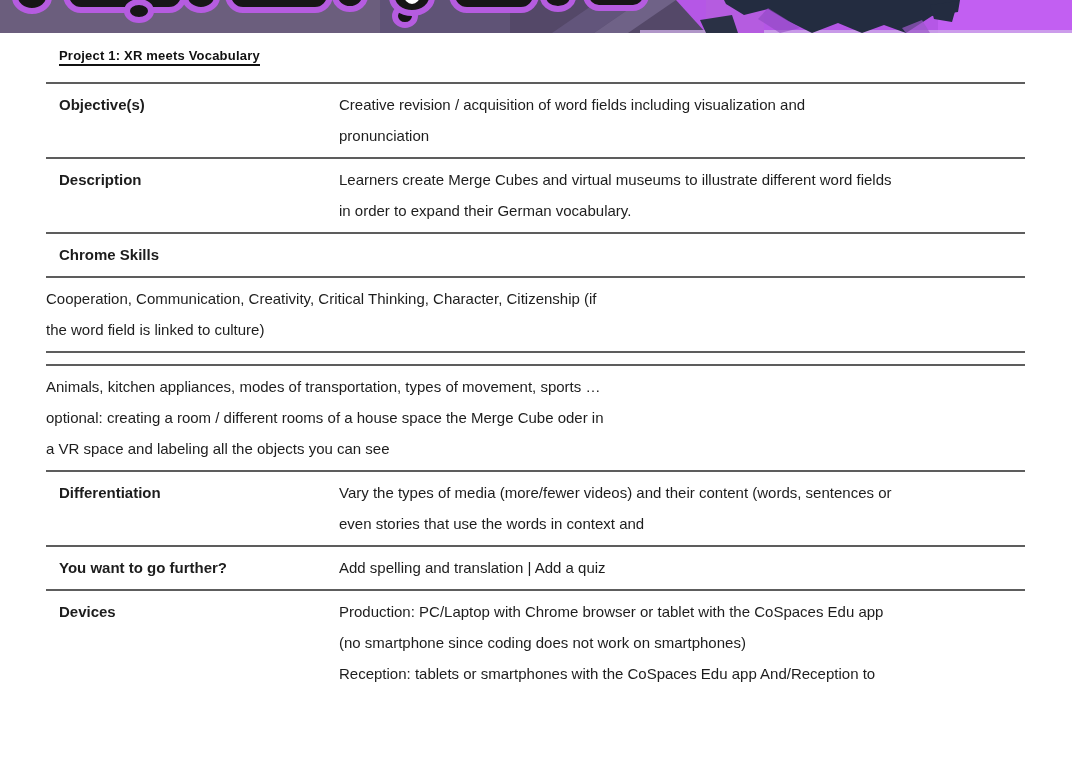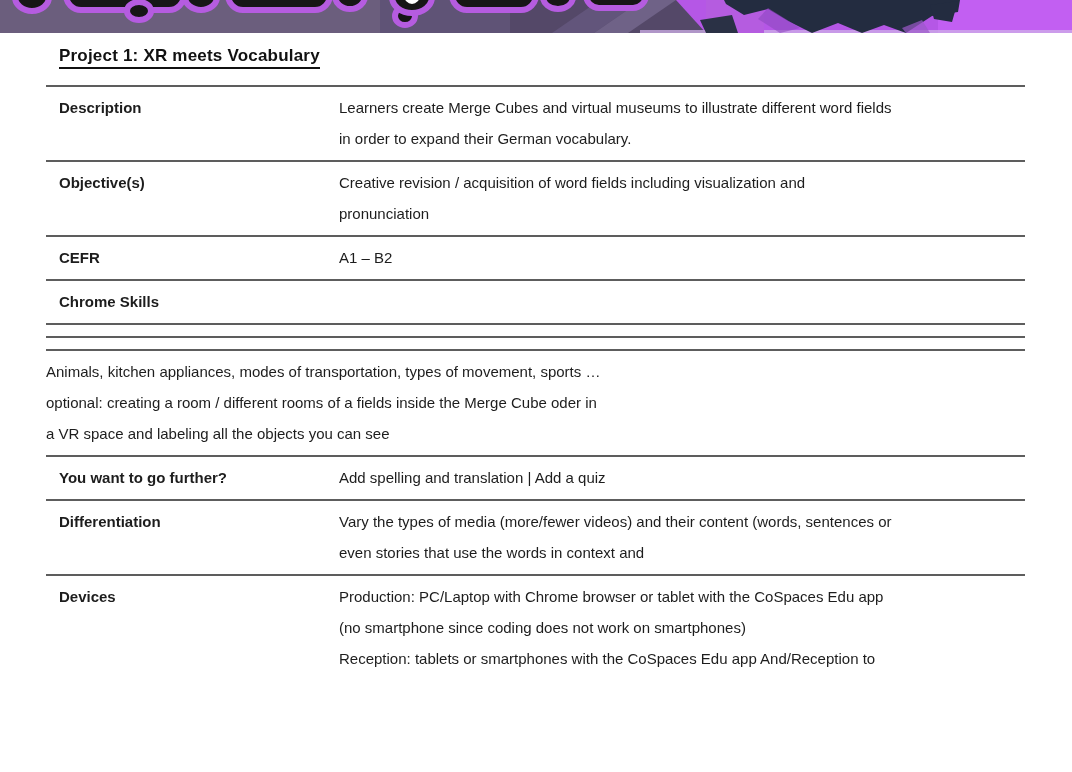--- a/index.html
+++ b/index.html
@@ -11,21 +11,21 @@
   }
   .banner {
     width:1072px; height:33px; position:relative; overflow:hidden;
     line-height:0;
   }
   .banner svg { display:block; }
   .content { padding:13px 47px 0 46px; }
   .doc-title {
     display:inline-block;
     margin:0 0 0 13px;
-    font-size:17px; font-weight:bold; letter-spacing:.2px;
+    font-size:13px; font-weight:bold; letter-spacing:.2px;
     color:#111;
     border-bottom:2.5px solid #111;
     padding-bottom:1px;
   }
   .info-table { margin-top:16px; }
   .info-row {
     display:flex;
     border-top:2px solid #5d5d5d;
     padding:5px 0 6px;
   }
@@ -81,61 +81,59 @@
     </g>
   </svg>
 </div>
 
 <div class="content">
   <h1 class="doc-title">Project 1: XR meets Vocabulary</h1>
 
   <div class="info-table">
 
     <div class="info-row">
-      <div class="row-label">Description</div>
-      <div class="row-value">Learners create Merge Cubes and virtual museums to illustrate different word fields
-in order to expand their German vocabulary.</div>
-    </div>
-
-    <div class="info-row">
       <div class="row-label">Objective(s)</div>
       <div class="row-value">Creative revision / acquisition of word fields including visualization and
 pronunciation</div>
     </div>
 
     <div class="info-row">
-      <div class="row-label">CEFR</div>
-      <div class="row-value">A1 – B2</div>
+      <div class="row-label">Description</div>
+      <div class="row-value">Learners create Merge Cubes and virtual museums to illustrate different word fields
+in order to expand their German vocabulary.</div>
     </div>
+
 
     <div class="info-row">
       <div class="row-label">Chrome Skills</div>
     </div>
 
     <div class="info-row">
+      <div class="row-value">Cooperation, Communication, Creativity, Critical Thinking, Character, Citizenship (if
+the word field is linked to culture)</div>
     </div>
 
     <div class="info-row">
     </div>
 
     <div class="info-row">
       <div class="row-value">Animals, kitchen appliances, modes of transportation, types of movement, sports …
-optional: creating a room / different rooms of a fields inside the Merge Cube oder in
+optional: creating a room / different rooms of a house space the Merge Cube oder in
 a VR space and labeling all the objects you can see</div>
-    </div>
-
-    <div class="info-row">
-      <div class="row-label">You want to go further?</div>
-      <div class="row-value">Add spelling and translation | Add a quiz</div>
     </div>
 
     <div class="info-row">
       <div class="row-label">Differentiation</div>
       <div class="row-value">Vary the types of media (more/fewer videos) and their content (words, sentences or
 even stories that use the words in context and</div>
+    </div>
+
+    <div class="info-row">
+      <div class="row-label">You want to go further?</div>
+      <div class="row-value">Add spelling and translation | Add a quiz</div>
     </div>
 
     <div class="info-row">
       <div class="row-label">Devices</div>
       <div class="row-value">Production: PC/Laptop with Chrome browser or tablet with the CoSpaces Edu app
 (no smartphone since coding does not work on smartphones)
 Reception: tablets or smartphones with the CoSpaces Edu app And/Reception to</div>
     </div>
 
   </div>

